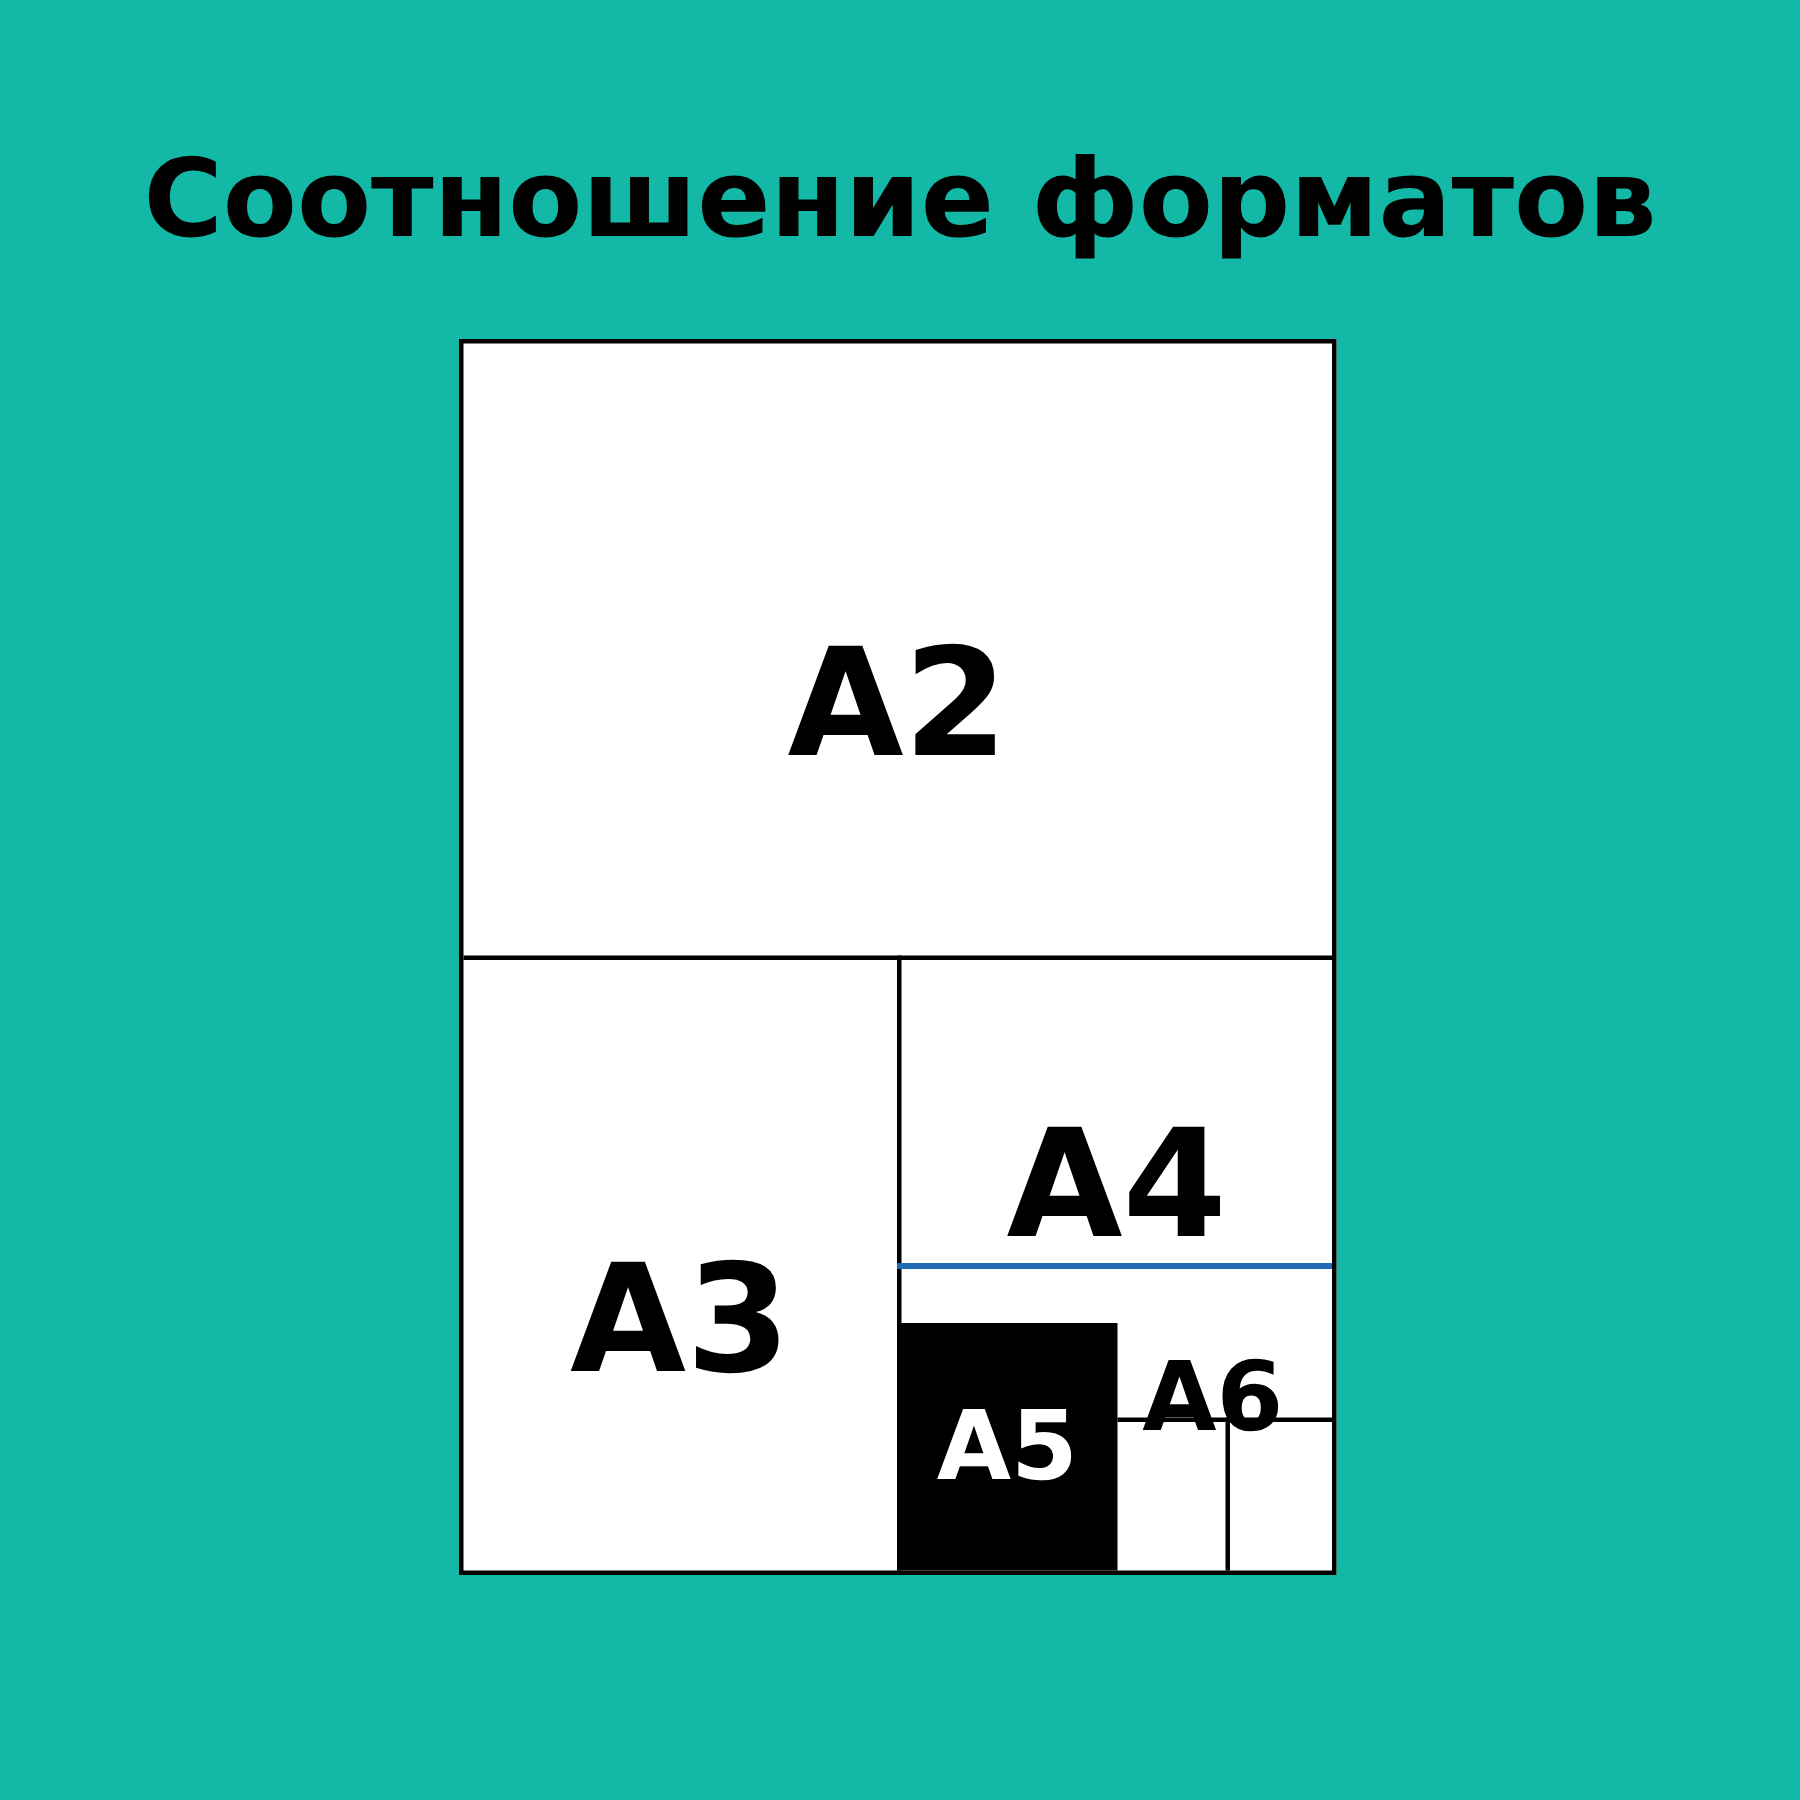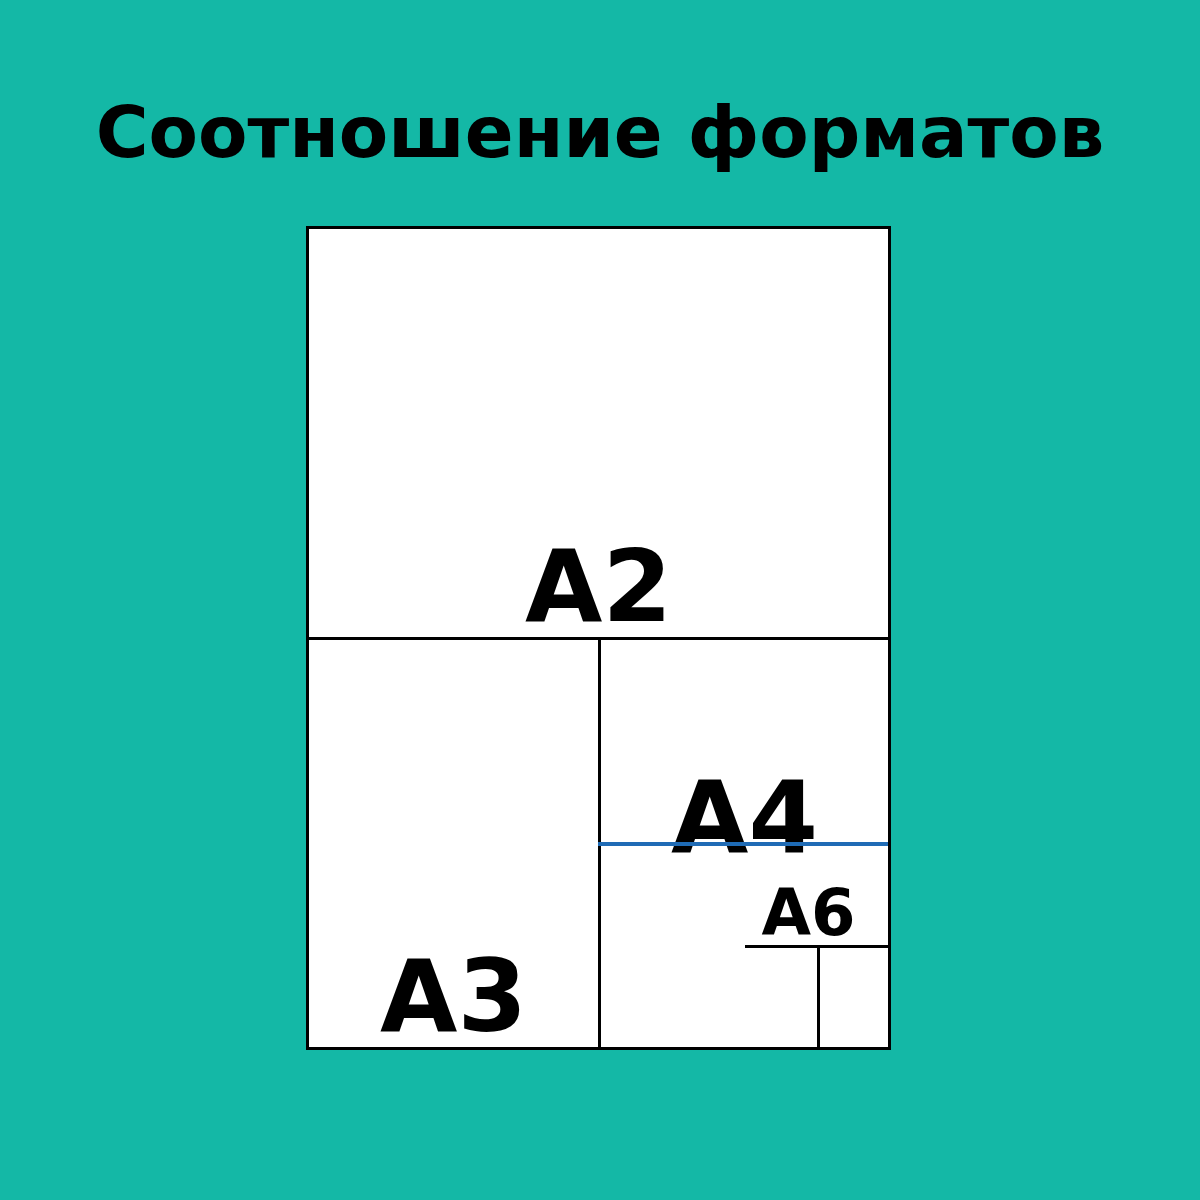--- a/index.html
+++ b/index.html
@@ -40,22 +40,23 @@
     width: 585px;
     height: 824px;
     border: 3px solid #000000;
     box-sizing: border-box;
     background: #ffffff;
   }
   
   .region {
     position: absolute;
     display: flex;
-    align-items: flex-end;
+    align-items: center;
     justify-content: center;
+    margin-top: 36px;
   }
   .big-label {
     font-size: 100px;
     font-weight: bold;
     color: #000000;
     line-height: 1;
   }
   .small-label {
     font-size: 64px;
     font-weight: bold;
@@ -103,20 +104,23 @@
     </div>
 
     <div class="region region-a3">
       <span class="big-label">A3</span>
     </div>
 
     <div class="region region-a4">
       <span class="big-label">A4</span>
     </div>
 
+    <div class="region region-a5">
+      <span class="small-label">A5</span>
+    </div>
 
     <div class="region region-a6">
       <span class="small-label">A6</span>
     </div>
 
     <div class="region cell-a7"></div>
     <div class="region cell-a8"></div>
 
     <div class="line hline-a2"></div>
     <div class="line vline-center"></div>

